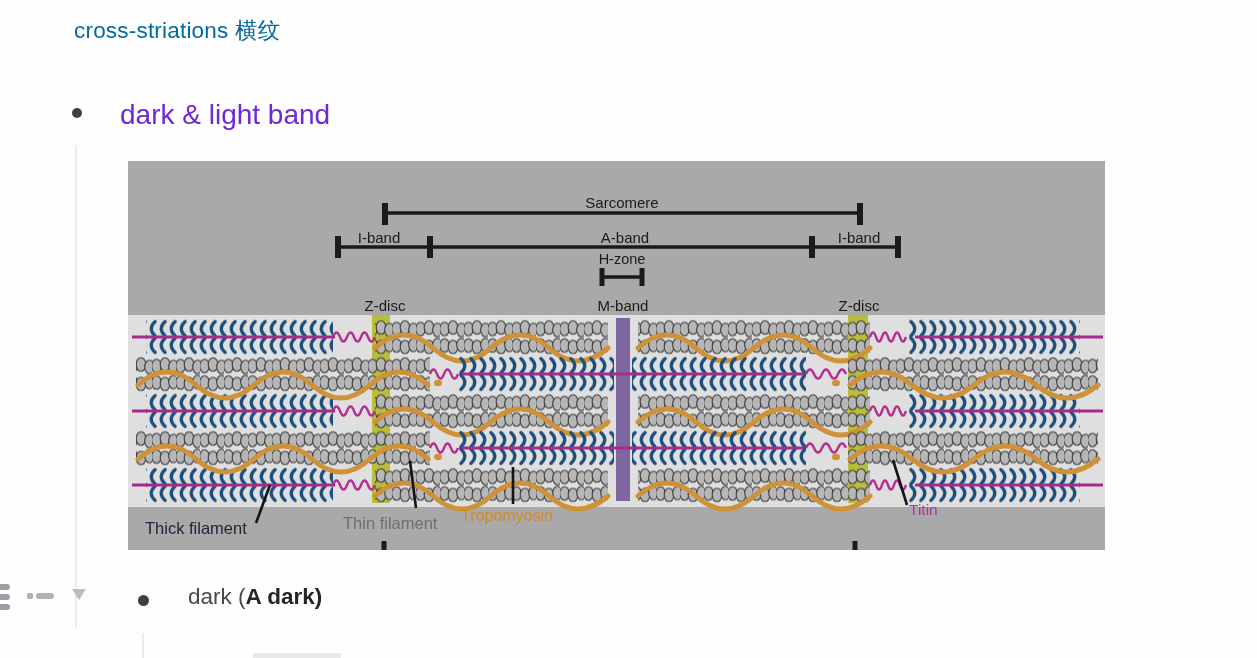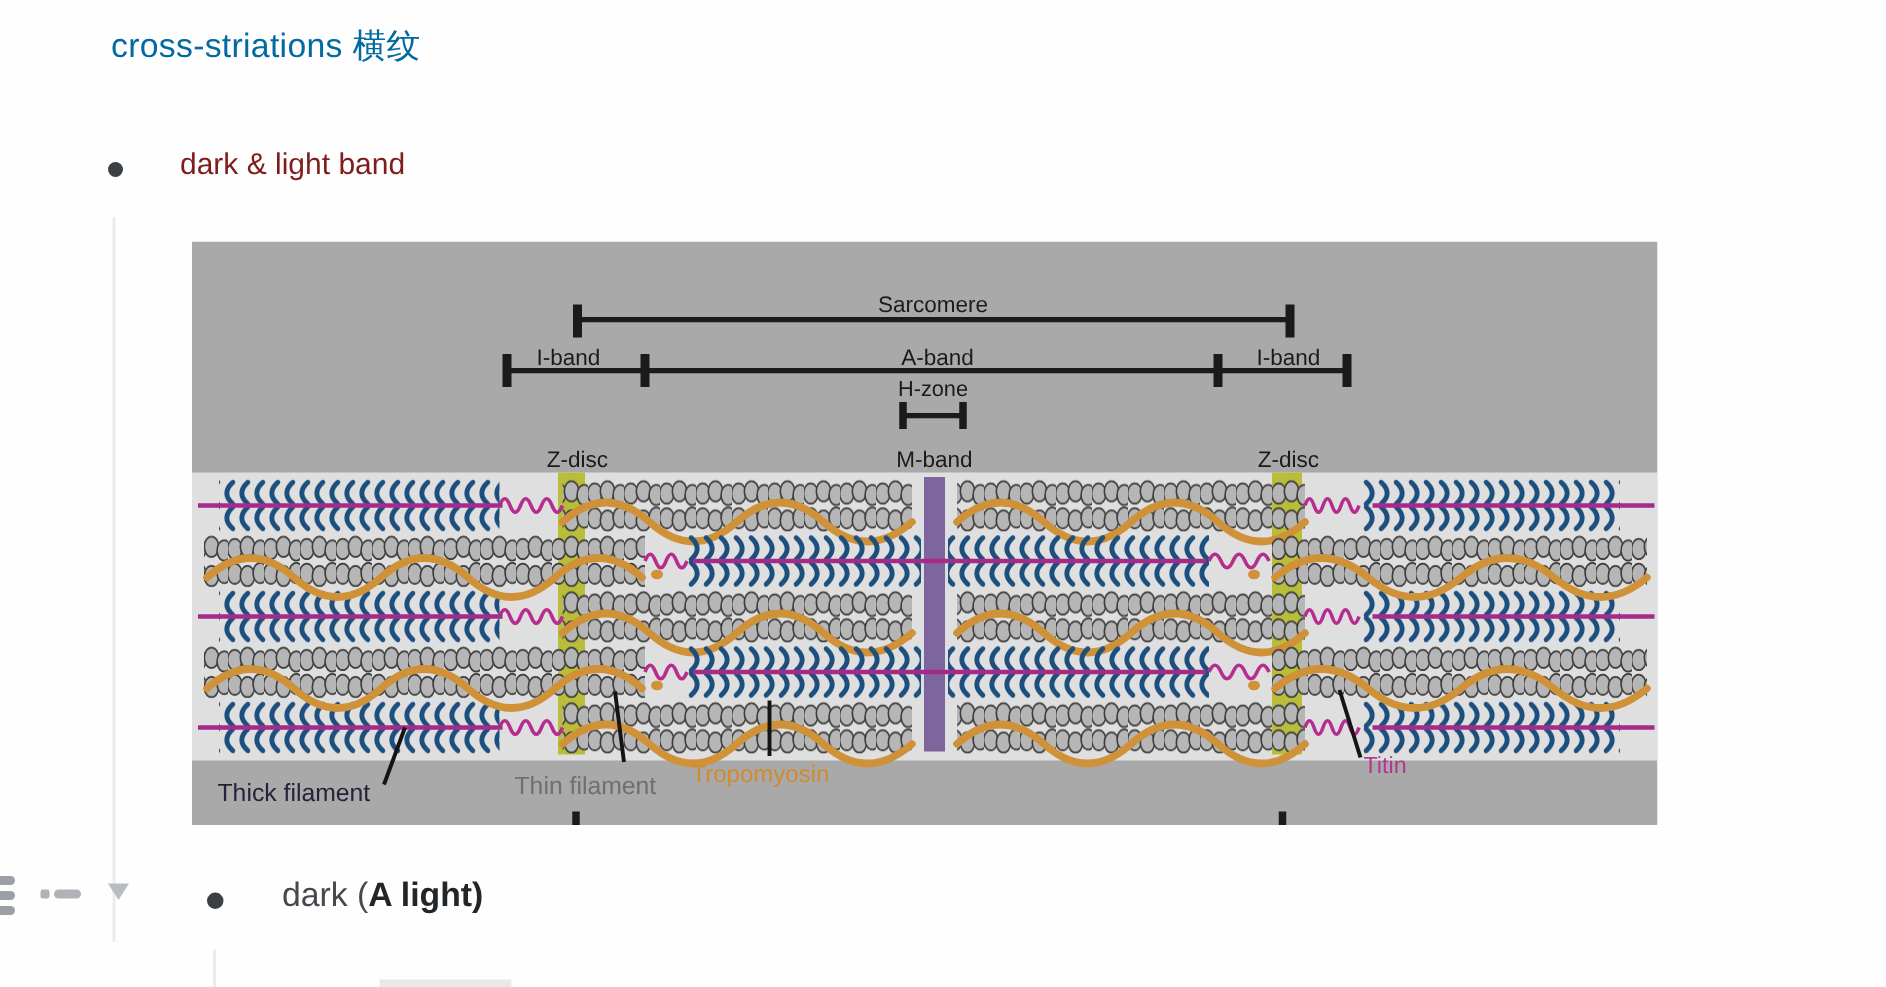--- a/index.html
+++ b/index.html
@@ -3,21 +3,21 @@
 <meta charset="utf-8">
 <style>
   html,body{margin:0;padding:0;width:1257px;height:658px;overflow:hidden;
     background:#fefefe;font-family:"Liberation Sans",sans-serif;}
   .abs{position:absolute;}
   
   .doc-heading{left:35px;top:15px;font-size:22.5px;color:#0369a1;letter-spacing:.2px;margin-left:39px;}
   .bullet-dot{width:10px;height:10px;border-radius:50%;background:#3c4043;}
   .dot1{left:72px;top:108px;}
   .dot2{left:138px;top:595px;width:11px;height:11px;}
-  .bullet1-text{left:120px;top:99px;font-size:20px;color:#7f1d1d;}
+  .bullet1-text{left:120px;top:99px;font-size:28px;color:#6d28d9;}
   .bullet2-text{left:188px;top:584px;font-size:22.5px;color:#45494e;}
   .bullet2-text b{color:#232629;}
   
   .guide{width:2px;background:#ececec;}
   .guide1{left:75px;top:145px;height:483px;}
   .guide2{left:142px;top:633px;height:25px;}
   
   .figure{left:128px;top:161px;width:774px;height:389px;}
   
   .mc-bar{left:0;width:10px;height:6px;background:#9aa0a6;border-radius:0 3px 3px 0;}
@@ -166,21 +166,21 @@
     <text x="731" y="150">Z-disc</text>
   </g>
   <text x="17" y="373" font-size="16.5" fill="#23233a">Thick filament</text>
   <text x="215" y="368" font-size="16.5" fill="#6f6f6f">Thin filament</text>
   <text x="333" y="360" font-size="16" fill="#cf8b30">Tropomyosin</text>
   <text x="781" y="354" font-size="15.5" fill="#b23795">Titin</text>
 </svg>
 </div>
 
 <div class="abs bullet-dot dot2"></div>
-<div class="abs bullet2-text"><span>dark (</span><b>A light</b><b>)</b></div>
+<div class="abs bullet2-text"><span>dark (</span><b>A dark</b><b>)</b></div>
 
 <div class="abs mc-bar mc-b1"></div>
 <div class="abs mc-bar mc-b2"></div>
 <div class="abs mc-bar mc-b3"></div>
 <div class="abs mc-sq"></div>
 <div class="abs mc-dash"></div>
 <div class="abs mc-tri"></div>
 
 <div class="abs partial-below"></div>
 

